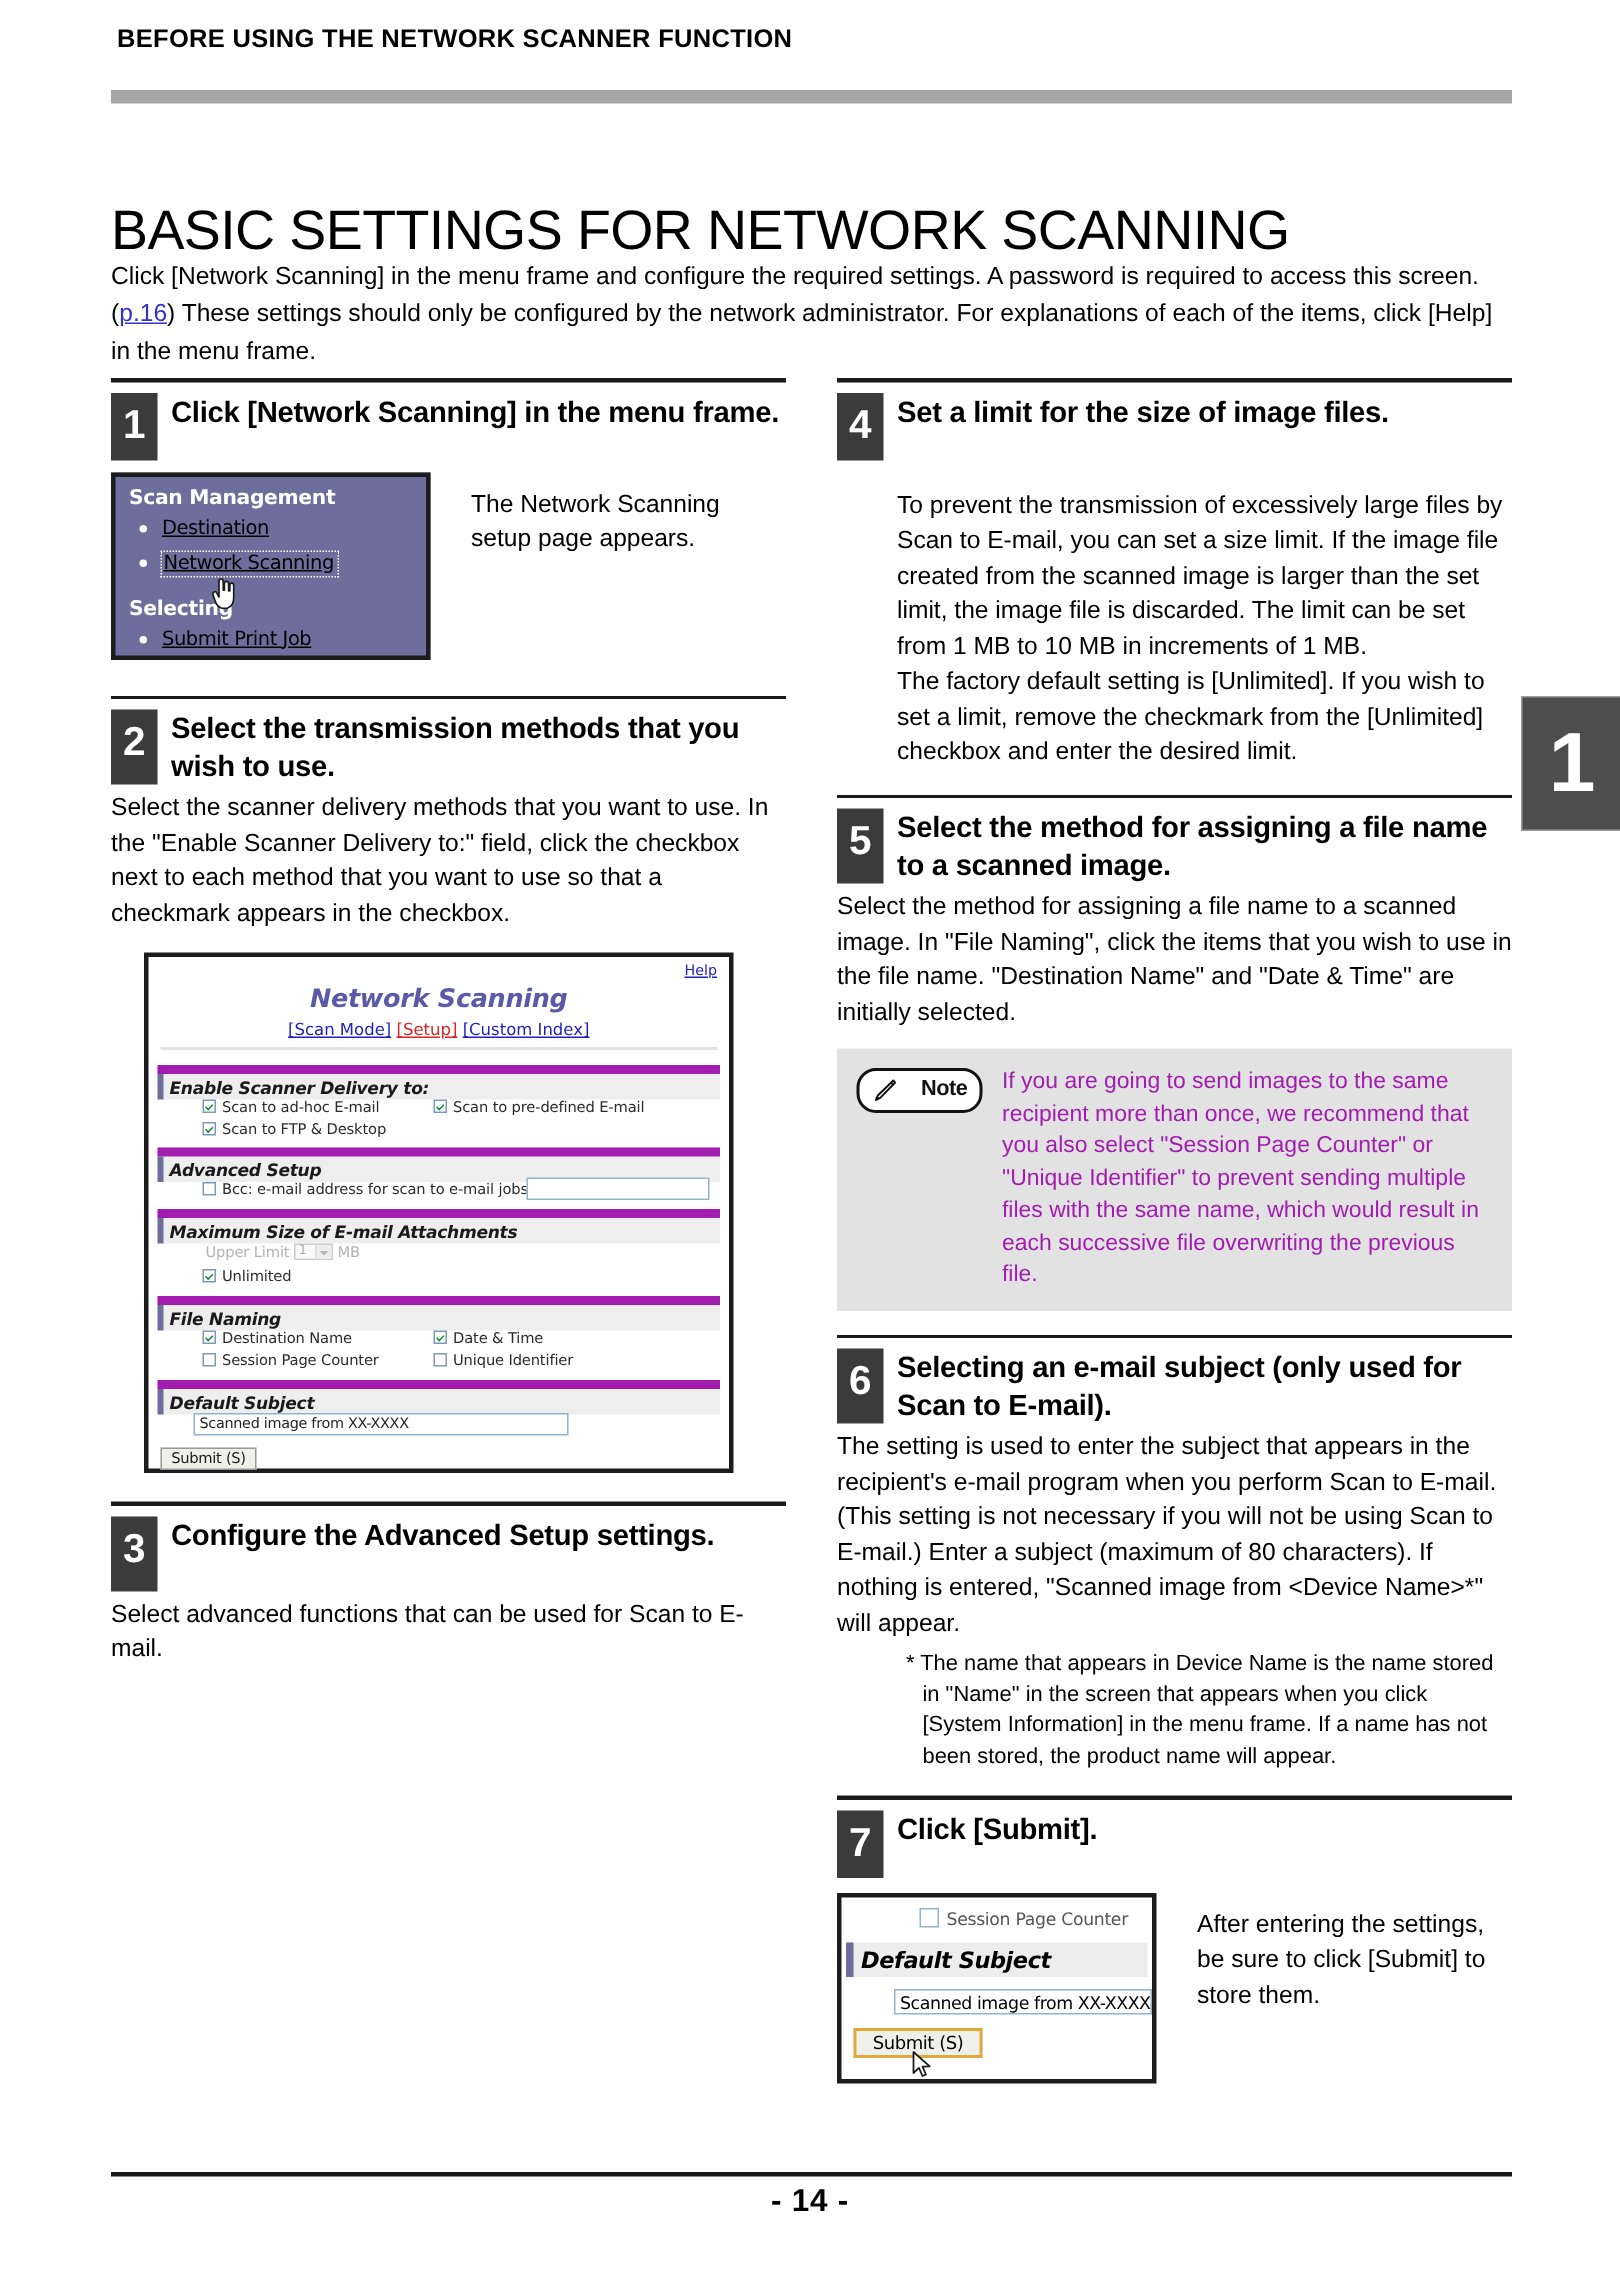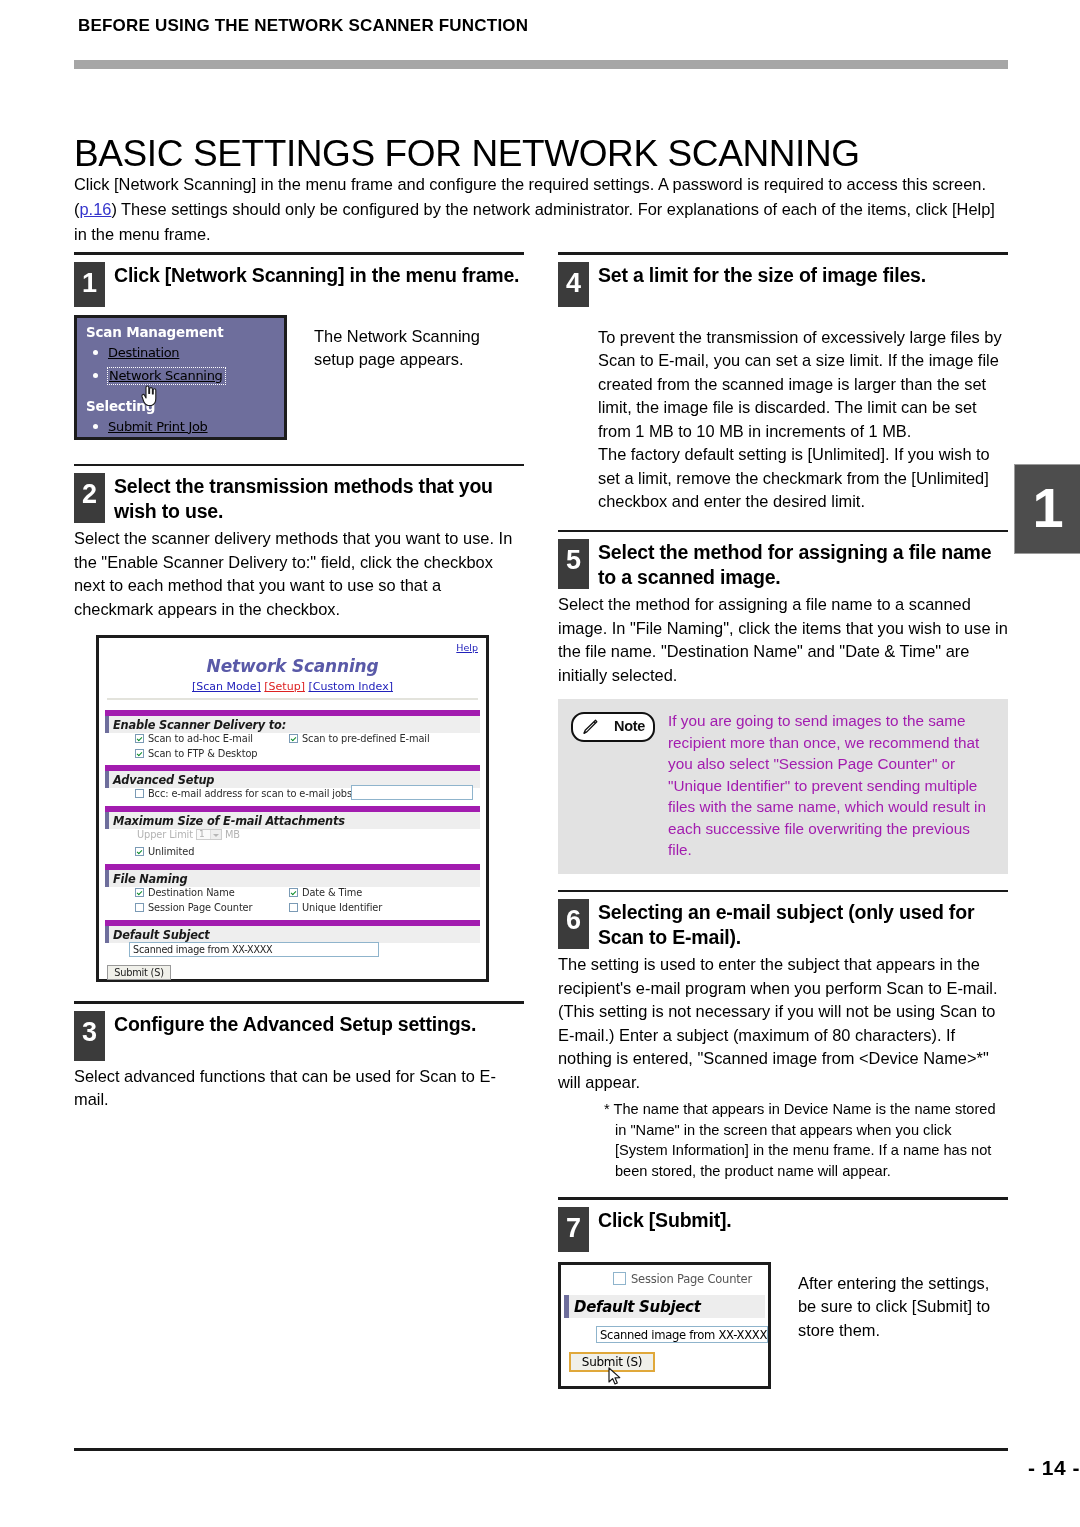--- a/index.html
+++ b/index.html
@@ -537,21 +537,21 @@
     left: 74px;
     top: 1448px;
     width: 934px;
     height: 3px;
     background: #1a1a1a;
   }
   .page-num {
     position: absolute;
     left: 0; right: 0;
     top: 1456px;
-    text-align: right;
+    text-align: center;
     font-size: 21px;
     font-weight: bold;
     letter-spacing: 0.5px;
   }
 </style>
 </head>
 <body>
 
 <div class="page">
 

